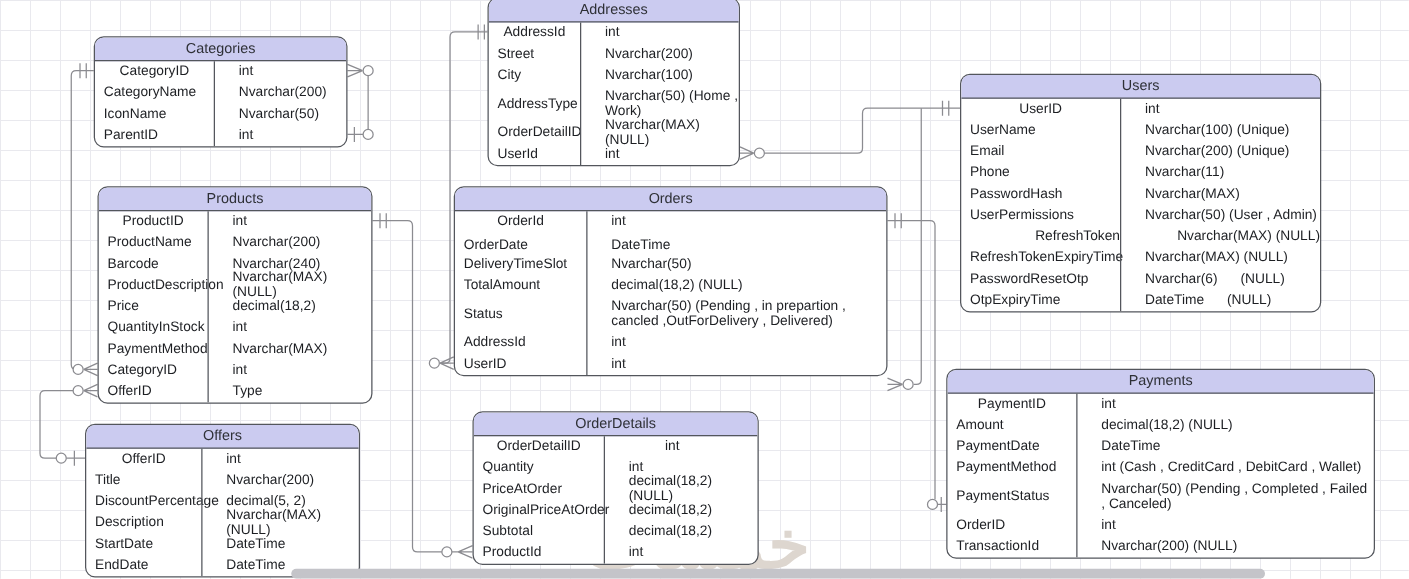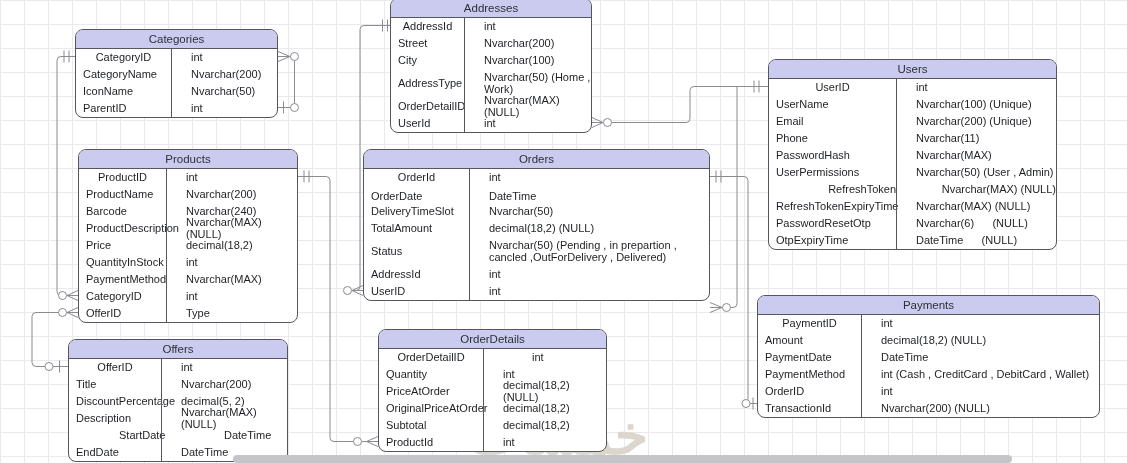--- a/index.html
+++ b/index.html
@@ -238,21 +238,21 @@
         </div>
         <div class="row" style="height: 17px;">
           <div class="fname" style="width: 92px;">DiscountPercentage</div>
           <div class="ftype">decimal(5, 2)</div>
         </div>
         <div class="row" style="height: 17px;">
           <div class="fname" style="width: 92px;">Description</div>
           <div class="ftype">Nvarchar(MAX) (NULL)</div>
         </div>
         <div class="row" style="height: 17px;">
-          <div class="fname" style="width: 92px; margin-left: 43px;">StartDate</div>
+          <div class="fname" style="width: 92px;">StartDate</div>
           <div class="ftype">DateTime</div>
         </div>
         <div class="row" style="height: 17px;">
           <div class="fname" style="width: 92px;">EndDate</div>
           <div class="ftype">DateTime</div>
         </div>
       </div>
     </div>
     <div class="db-table" style="left: 390px; top: -2px; width: 202px;">
       <div class="hdr">Addresses</div>
@@ -407,20 +407,24 @@
           <div class="ftype">decimal(18,2) (NULL)</div>
         </div>
         <div class="row" style="height: 17px;">
           <div class="fname" style="width: 103px;">PaymentDate</div>
           <div class="ftype">DateTime</div>
         </div>
         <div class="row" style="height: 17px;">
           <div class="fname" style="width: 103px;">PaymentMethod</div>
           <div class="ftype">int (Cash , CreditCard , DebitCard , Wallet)</div>
         </div>
+        <div class="row" style="height: 29px;">
+          <div class="fname" style="width: 103px;">PaymentStatus</div>
+          <div class="ftype">Nvarchar(50) (Pending , Completed , Failed , Canceled)</div>
+        </div>
         <div class="row" style="height: 17px;">
           <div class="fname" style="width: 103px;">OrderID</div>
           <div class="ftype">int</div>
         </div>
         <div class="row" style="height: 17px;">
           <div class="fname" style="width: 103px;">TransactionId</div>
           <div class="ftype">Nvarchar(200) (NULL)</div>
         </div>
       </div>
     </div>

